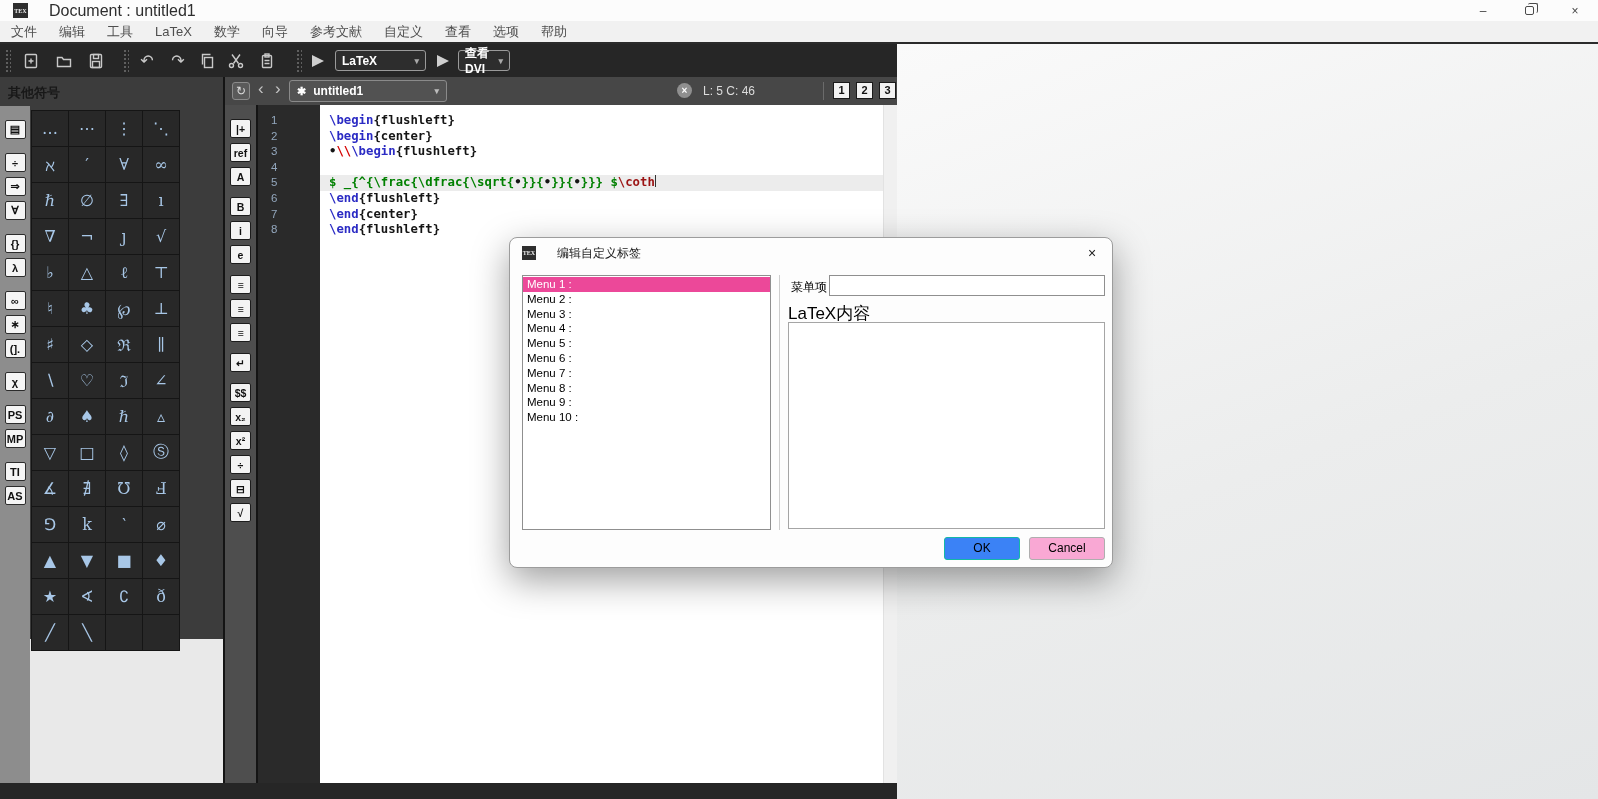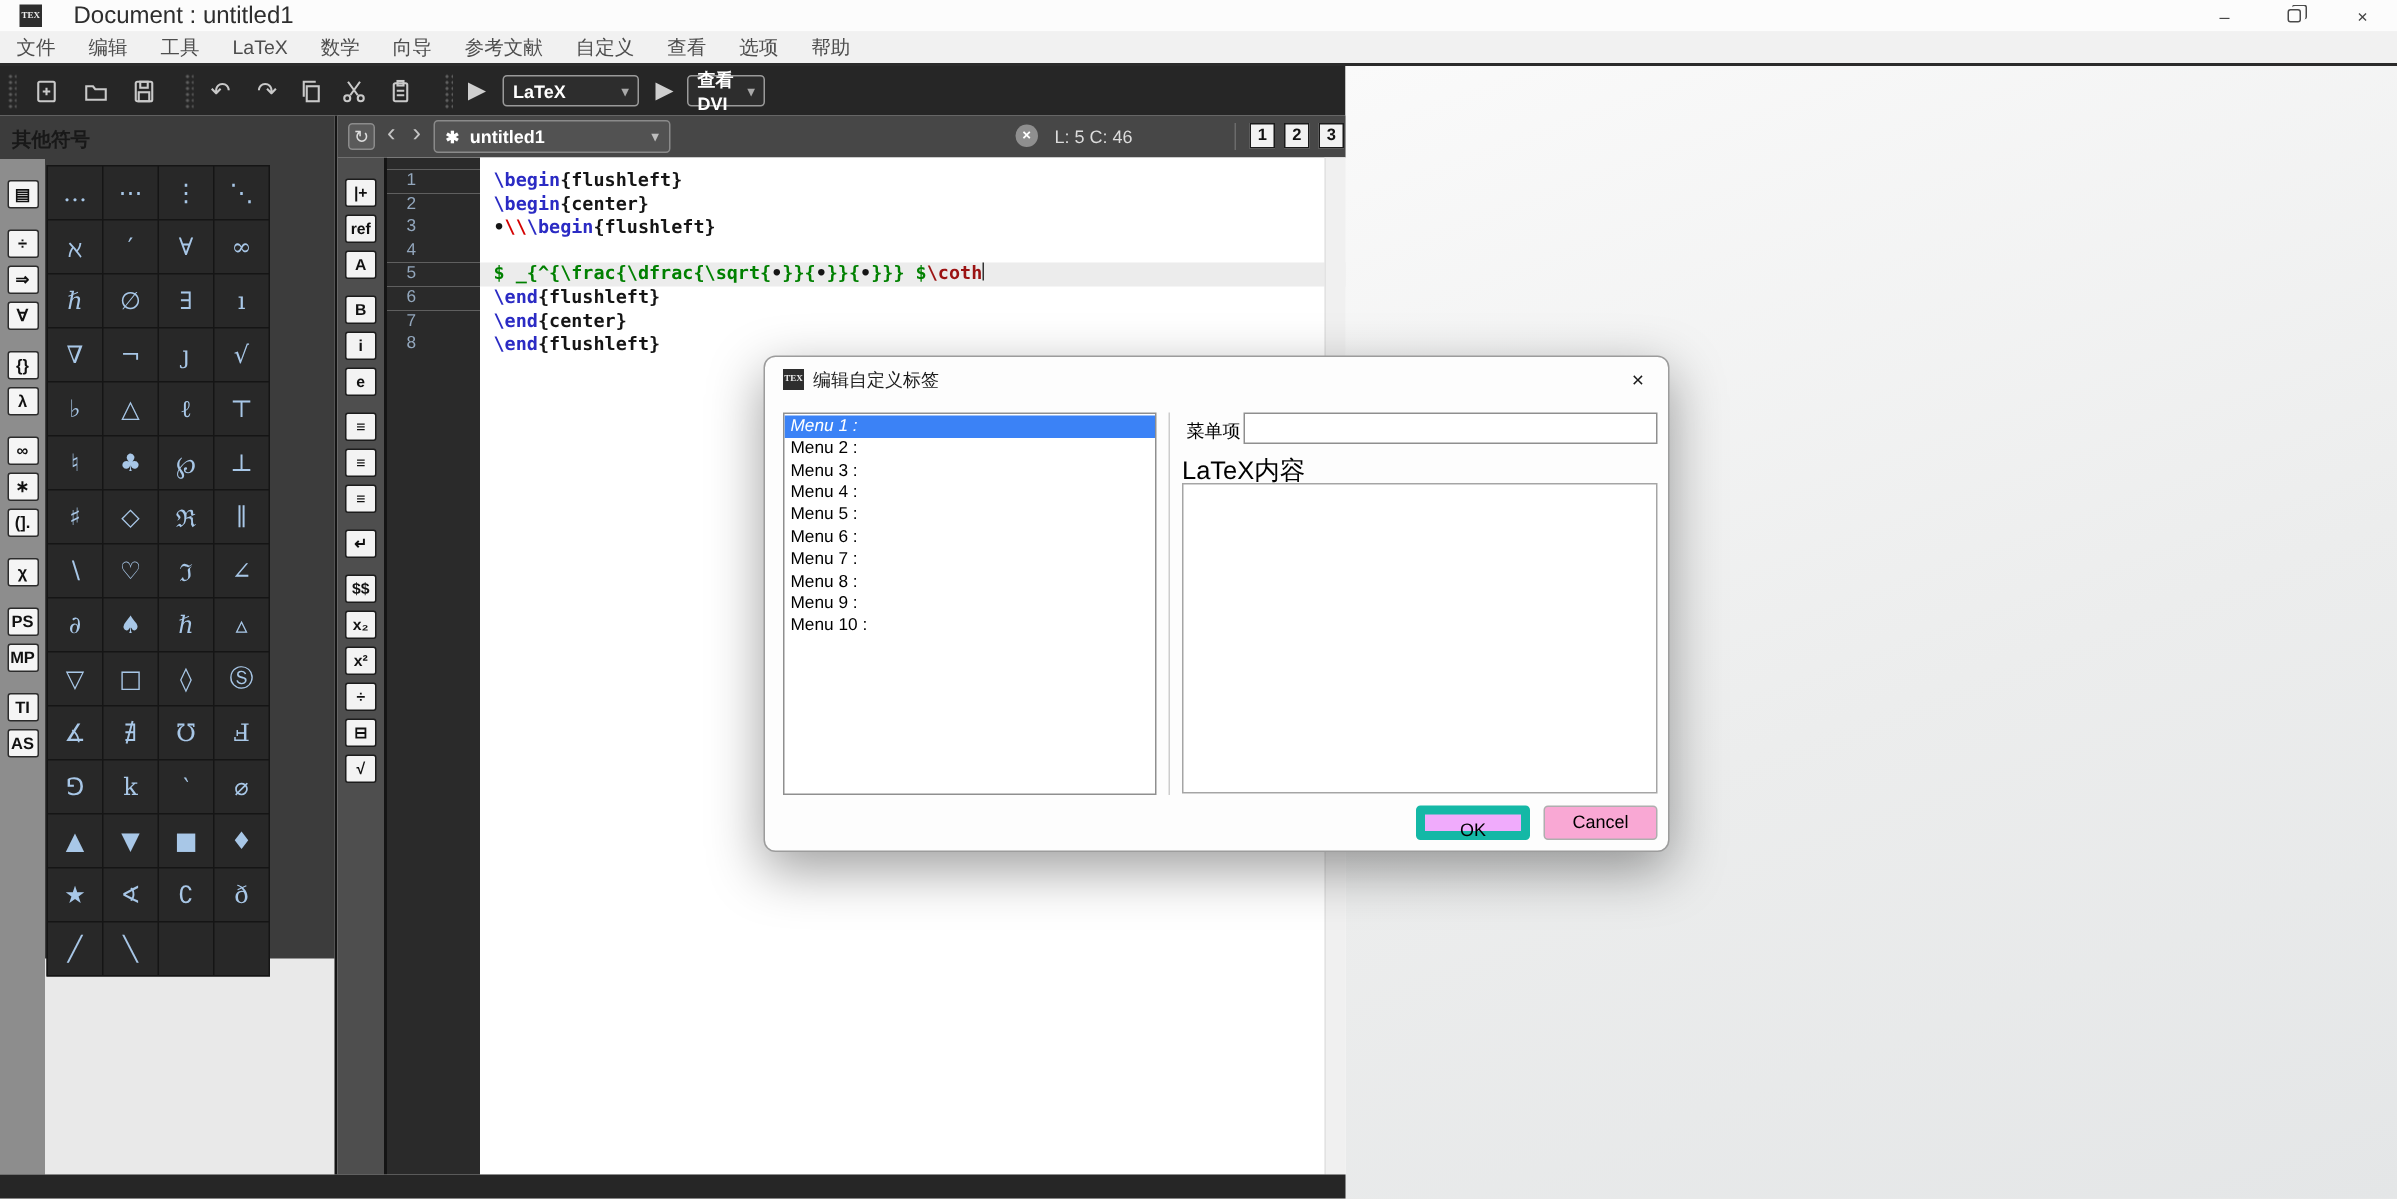--- a/index.html
+++ b/index.html
@@ -120,41 +120,41 @@
   .statusbar { position:absolute; left:0; top:783px; width:897px; height:16px; background:#262626; }
 
   
   .dialog { position:absolute; left:509px; top:237px; width:604px; height:331px;
             background:#fdfdfd; border:1px solid #9c9c9c; border-radius:8px;
             box-shadow:0 12px 36px rgba(0,0,0,.38); }
   .dlg-titlebar { height:30px; display:flex; align-items:center; padding-left:12px; }
   .dlg-icon { width:14px; height:14px; background:#2e2e2e; color:#eee; font-size:6px;
               font-weight:bold; display:flex; align-items:center; justify-content:center;
               font-family:"Liberation Serif",serif; }
-  .dlg-title-text { margin-left:6px; font-size:12px; color:#1b1b1b; }
+  .dlg-title-text { margin-left:21px; font-size:12px; color:#1b1b1b; }
   .dlg-close { position:absolute; right:9px; top:6px; width:22px; height:20px;
                color:#1b1b1b; font-size:14px; text-align:center; line-height:19px; }
   .dlg-list { position:absolute; left:12px; top:37px; width:249px; height:255px;
               background:#fff; border:1px solid #8f8f8f; font-size:11.5px;
               padding-top:1px; overflow:hidden; }
   .dlg-item { height:14.8px; line-height:14.8px; padding-left:4px; color:#000;
               white-space:nowrap; }
-  .dlg-item.selected { background:#3b82f6; color:#fff;font-style:italic; }
+  .dlg-item.selected { background:#ec4899; color:#fff; }
   .dlg-split { position:absolute; left:269px; top:37px; width:1px; height:255px; background:#cdcdcd; }
   .dlg-label-menu { position:absolute; left:281px; top:41px; font-size:12px; color:#000; }
   .dlg-input { position:absolute; left:319px; top:37px; width:276px; height:21px;
                border:1px solid #8f8f8f; background:#fff; font-size:12px; padding:0 4px;
                font-family:"Liberation Sans",sans-serif; outline:none; }
   .dlg-label-latex { position:absolute; left:278px; top:64px; font-size:17px; color:#000; }
   .dlg-textarea { position:absolute; left:278px; top:84px; width:317px; height:207px;
                   border:1px solid #a5a5a5; background:#fff; resize:none; outline:none;
                   font-family:"Liberation Sans",sans-serif; font-size:12px; padding:3px; }
   .dlg-btn { position:absolute; top:299px; width:76px; height:23px; font-size:12px;
              text-align:center; line-height:21px; border-radius:3px; color:#000; }
-  .dlg-ok { left:434px; background:#f0abfc; border:6px solid #14b8a6; }
+  .dlg-ok { left:434px; background:#3b82f6; border:1px solid #14b8a6; }
   .dlg-cancel { left:519px; background:#f9a8d4; border:1px solid #aeaeae; }
 </style>
 </head>
 <body>
 
 <div class="titlebar">
   <div class="app-icon">TEX</div>
   <div class="title-text">Document : untitled1</div>
   <div class="win-controls" id="win-controls">
       <div class="win-btn">

